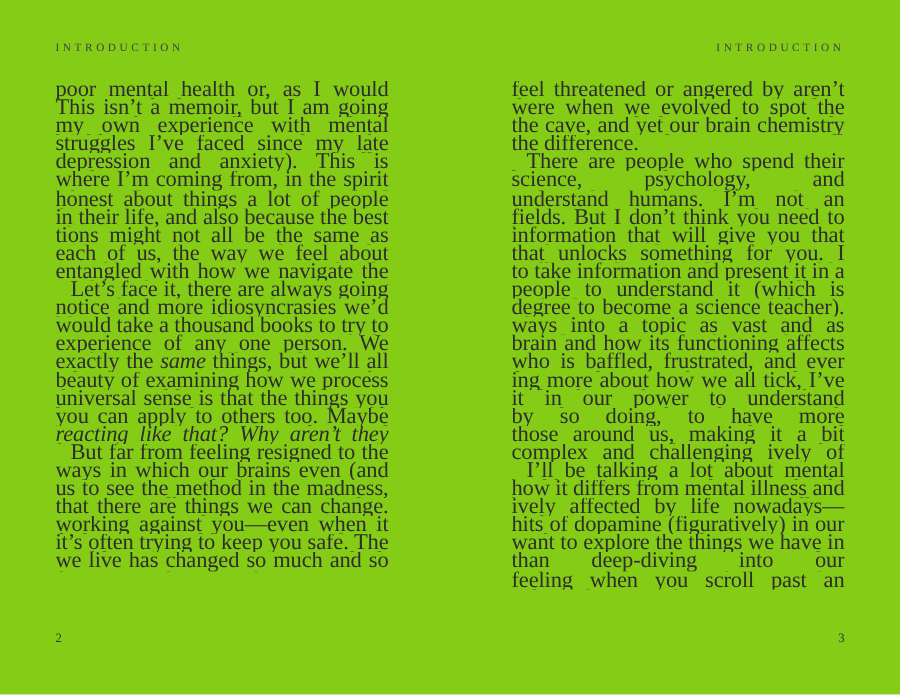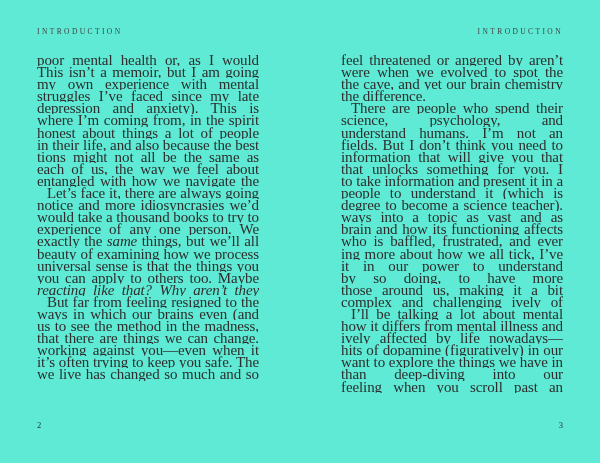--- a/index.html
+++ b/index.html
@@ -1,21 +1,21 @@
 <!DOCTYPE html>
 <html><head>
 <meta charset="utf-8">
 <style>
   * { margin: 0; padding: 0; box-sizing: border-box; }
   html, body { background: #ffffff; }
   .book {
     position: relative;
     width: 600px;
     height: 463px;
-    background: #5eead4;
+    background: #84cc16;
     font-family: "Liberation Serif", "DejaVu Serif", serif;
     color: #2d2d2d;
     overflow: hidden;
   }
   .page {
     position: absolute;
     top: 0;
     height: 100%;
     width: 222px;
   }

